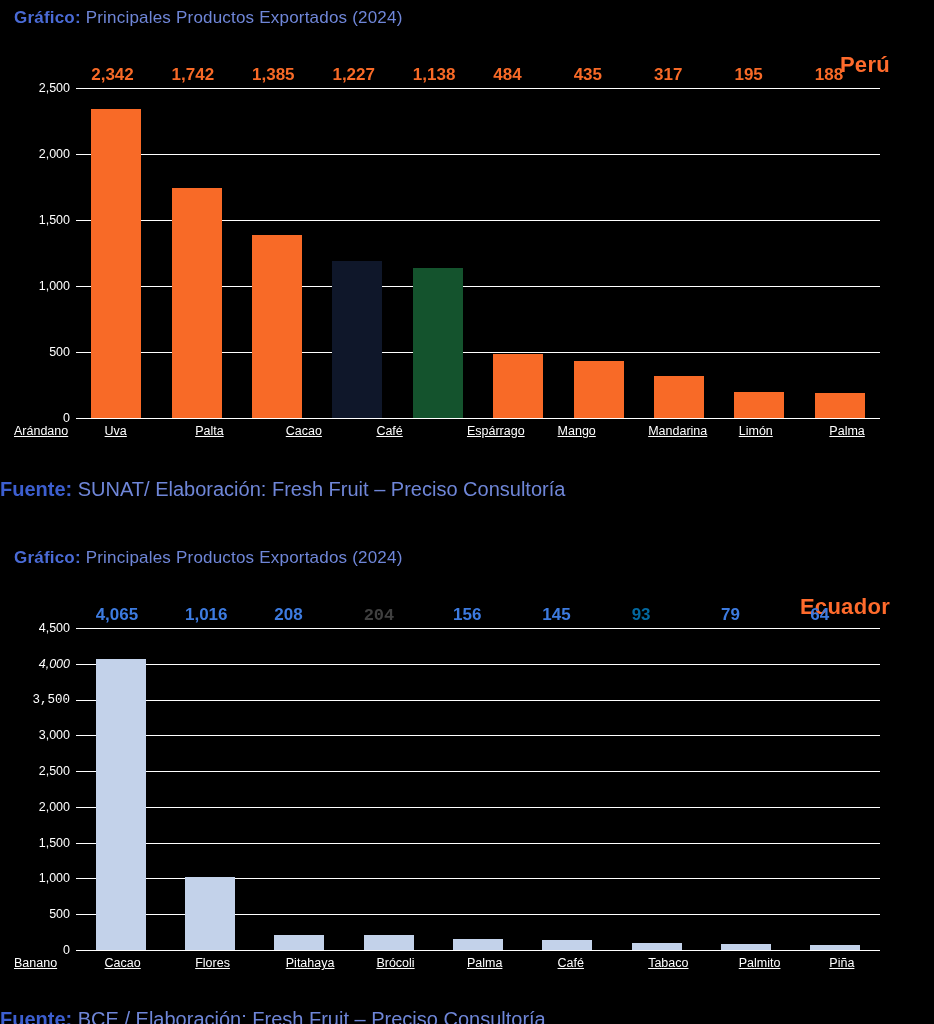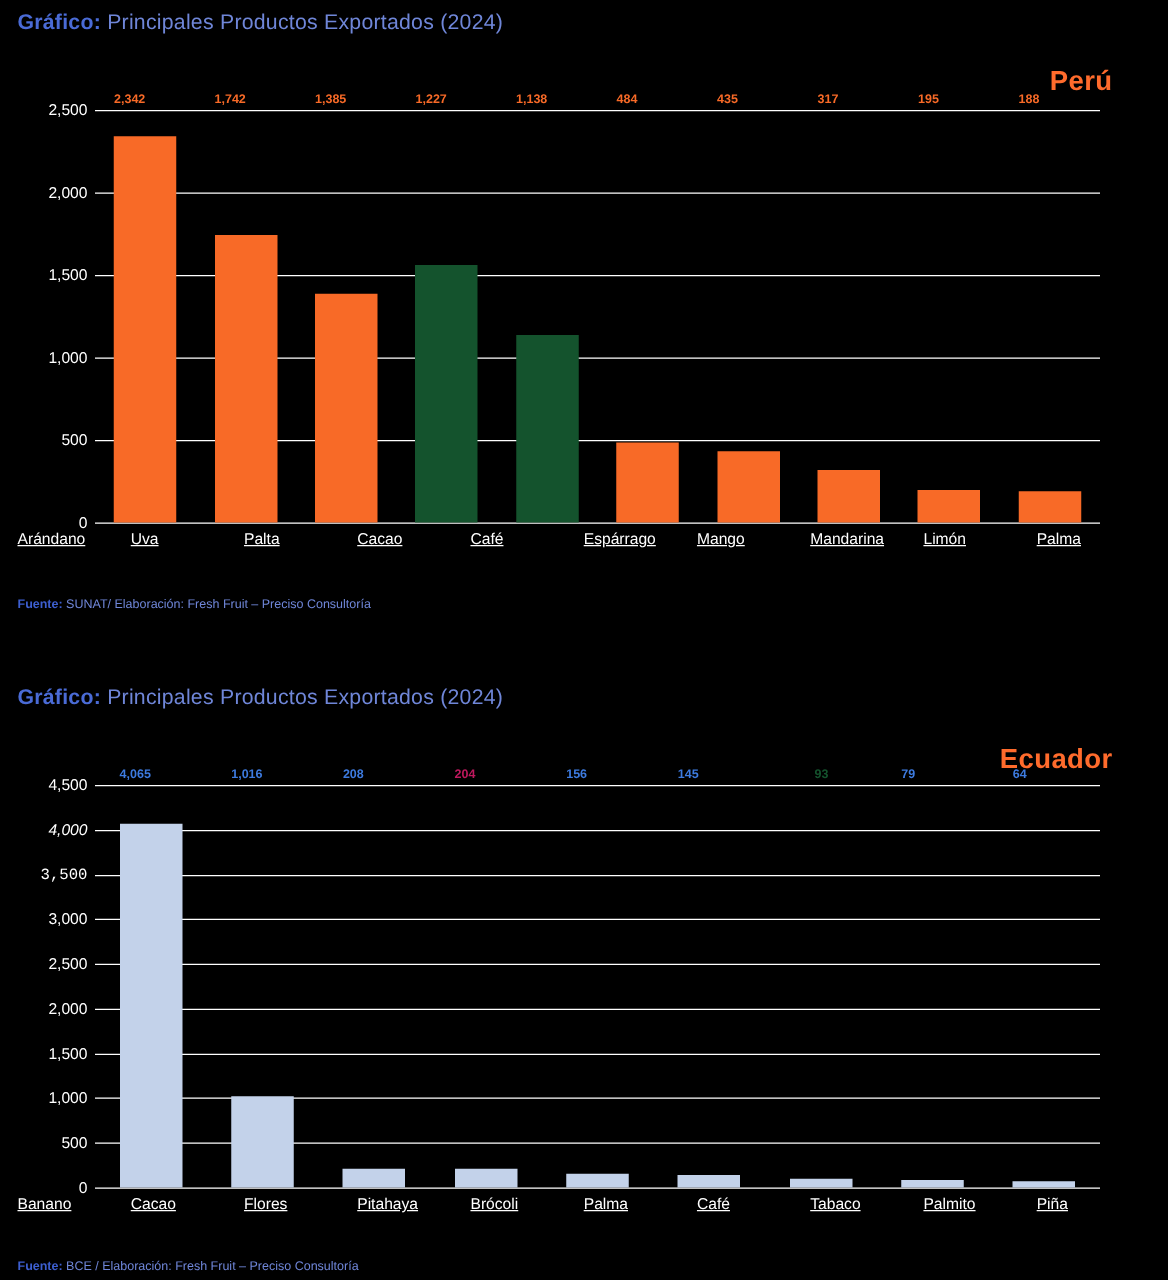--- a/index.html
+++ b/index.html
@@ -74,41 +74,40 @@
     align-items: flex-end;
     height: 100%;
   }
   .bar {
     width: 50px;
   }
   .bar-label {
     position: absolute;
     bottom: 100%;
     margin-bottom: 3px;
-    font-size: 10px;
+    font-size: 17px;
     font-weight: bold;
     white-space: nowrap;
   }
   .xaxis {
     position: absolute;
     left: 62px; right: 40px;
     display: flex;
     justify-content: space-around;
   }
   .xtick {
     flex: 1 1 0;
     text-align: left;
     color: #ffffff;
     font-size: 12.5px;
     white-space: nowrap;
     text-decoration: underline;
   }
   .source {
-    font-size: 10px;
-    padding-left: 14px;
+    font-size: 20px;
     white-space: nowrap;
   }
   .source .lead { color: #3d5fd0; font-weight: bold; }
   .source .rest { color: #6f86d8; }
 </style>
 </head>
 <body>
 
 <div class="page">
 
@@ -147,21 +146,21 @@
             <div class="bar" style="height: 229.944px; background: rgb(248, 106, 39);">
               <div class="bar-label" style="color: rgb(248, 106, 39);">1,742</div>
             </div>
           </div>
           <div class="barwrap">
             <div class="bar" style="height: 182.82px; background: rgb(248, 106, 39);">
               <div class="bar-label" style="color: rgb(248, 106, 39);">1,385</div>
             </div>
           </div>
           <div class="barwrap">
-            <div class="bar" style="height: 206px; background: #14532d;">
+            <div class="bar" style="height: 157px; background: #0f172a;">
               <div class="bar-label" style="color: rgb(248, 106, 39);">1,227</div>
             </div>
           </div>
           <div class="barwrap">
             <div class="bar" style="height: 150.216px; background: #14532d;">
               <div class="bar-label" style="color: rgb(248, 106, 39);">1,138</div>
             </div>
           </div>
           <div class="barwrap">
             <div class="bar" style="height: 63.888px; background: rgb(248, 106, 39);">
@@ -253,36 +252,36 @@
               <div class="bar-label" style="color: rgb(61, 123, 224);">1,016</div>
             </div>
           </div>
           <div class="barwrap">
             <div class="bar" style="height: 14.8836px; background: rgb(195, 210, 234);">
               <div class="bar-label" style="color: rgb(61, 123, 224);">208</div>
             </div>
           </div>
           <div class="barwrap">
             <div class="bar" style="height: 14.5973px; background: rgb(195, 210, 234);">
-              <div class="bar-label" style="color: #be185d;">204</div>
+              <div class="bar-label" style="color: #404040; font-family: Liberation Mono, monospace;">204</div>
             </div>
           </div>
           <div class="barwrap">
             <div class="bar" style="height: 11.1627px; background: rgb(195, 210, 234);">
               <div class="bar-label" style="color: rgb(61, 123, 224);">156</div>
             </div>
           </div>
           <div class="barwrap">
             <div class="bar" style="height: 10.3756px; background: rgb(195, 210, 234);">
               <div class="bar-label" style="color: rgb(61, 123, 224);">145</div>
             </div>
           </div>
           <div class="barwrap">
             <div class="bar" style="height: 6.65467px; background: rgb(195, 210, 234);">
-              <div class="bar-label" style="color: #14532d; margin-left: 20px;">93</div>
+              <div class="bar-label" style="color: #0369a1;">93</div>
             </div>
           </div>
           <div class="barwrap">
             <div class="bar" style="height: 5.65289px; background: rgb(195, 210, 234);">
               <div class="bar-label" style="color: rgb(61, 123, 224);">79</div>
             </div>
           </div>
           <div class="barwrap">
             <div class="bar" style="height: 4.57956px; background: rgb(195, 210, 234);">
               <div class="bar-label" style="color: rgb(61, 123, 224);">64</div>

